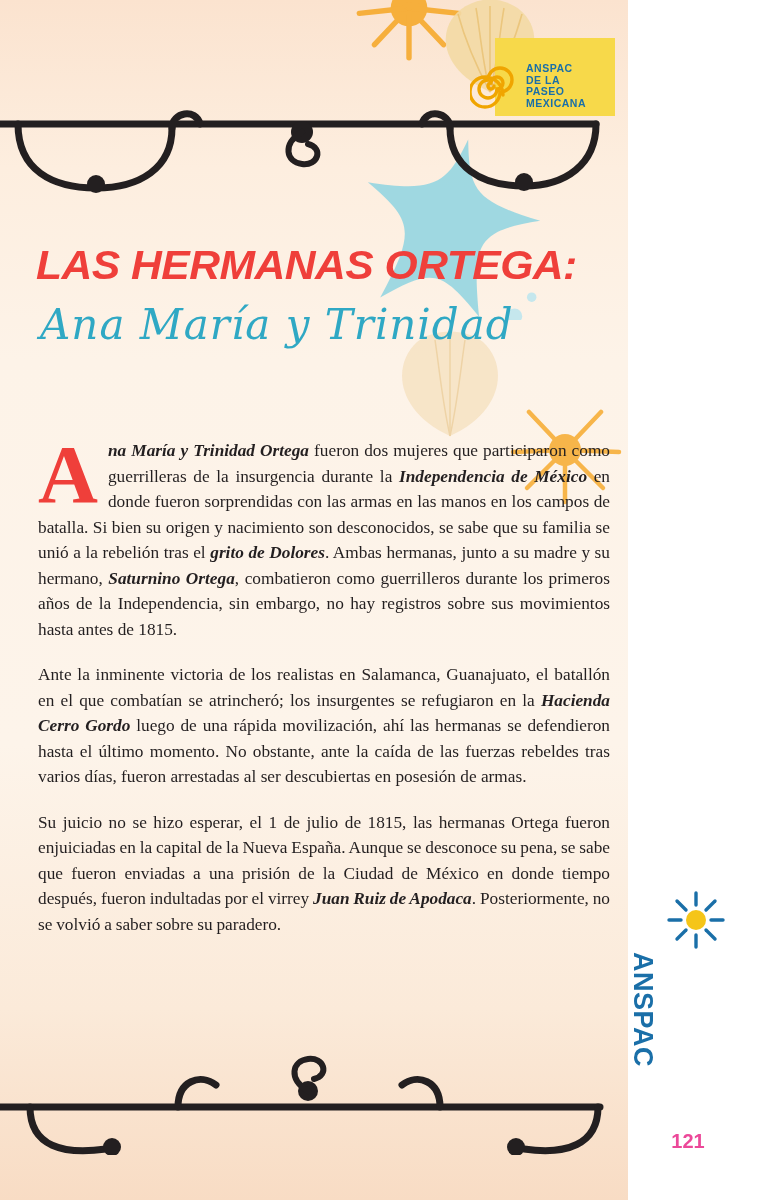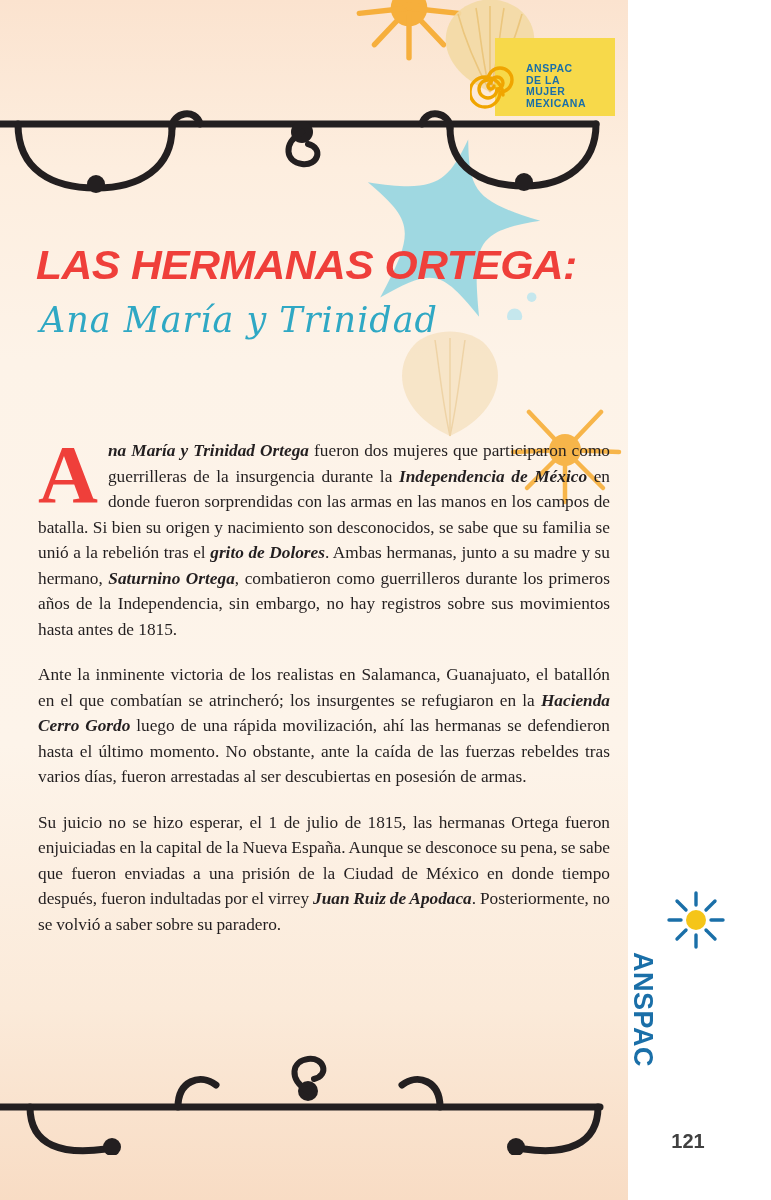--- a/index.html
+++ b/index.html
@@ -100,21 +100,21 @@
     transform: scaleX(1.04);
     transform-origin: left center;
   }
   .title-script {
     position: absolute;
     top: 300px;
     left: 40px;
     width: 570px;
     font-family: "DejaVu Serif", serif;
     font-style: italic;
-    font-size: 35px;
+    font-size: 42px;
     color: #2fa8c4;
     letter-spacing: 1px;
   }
 
   
   .body-col {
     position: absolute;
     top: 438px;
     left: 38px;
     width: 572px;
@@ -195,21 +195,21 @@
   }
   .page-number {
     position: absolute;
     top: 1130px;
     left: 0;
     width: 120px;
     text-align: center;
     font-family: "Liberation Sans", sans-serif;
     font-weight: bold;
     font-size: 20px;
-    color: #404040;
+    color: #ec4899;
   }
 </style>
 </head>
 <body>
 
 <div class="page">
 
   <div class="sheet">
 
     <svg class="deco sun-top" viewBox="0 0 100 100">
@@ -316,21 +316,21 @@
 
     <div class="logo-paseo">
       <svg class="logo-spiral" viewBox="0 0 48 48">
         <g fill="none" stroke="#f0a500" stroke-width="3.4" stroke-linecap="round">
           <path d="M24 24 m0 0 a3 3 0 1 1 -3 -3 a6 6 0 1 1 6 6 a9 9 0 1 1 -9 -9 a12 12 0 1 1 12 12 a15 15 0 1 1 -15 -15 a18 18 0 0 1 18 18"></path>
         </g>
       </svg>
       <div class="logo-text">
         <div>ANSPAC</div>
         <div>DE LA</div>
-        <div>MUJER</div>
+        <div>PASEO</div>
         <div>MEXICANA</div>
       </div>
     </div>
 
     <div class="title-main">LAS HERMANAS ORTEGA:</div>
     <div class="title-script">Ana María y Trinidad</div>
 
     <div class="body-col">
       <p>
         <span class="dropcap">A</span><em class="it">na María y Trinidad Ortega</em><span> fueron dos mujeres que participaron como guerrilleras de la insurgencia durante la </span><em class="it">Independencia de México</em><span> en donde fueron sorprendidas con las armas en las manos en los campos de batalla. Si bien su origen y nacimiento son desconocidos, se sabe que su familia se unió a la rebelión tras el </span><em class="it">grito de Dolores</em><span>. Ambas hermanas, junto a su madre y su hermano, </span><em class="it">Saturnino Ortega</em><span>, combatieron como guerrilleros durante los primeros años de la Independencia, sin embargo, no hay registros sobre sus movimientos hasta antes de 1815.</span>

